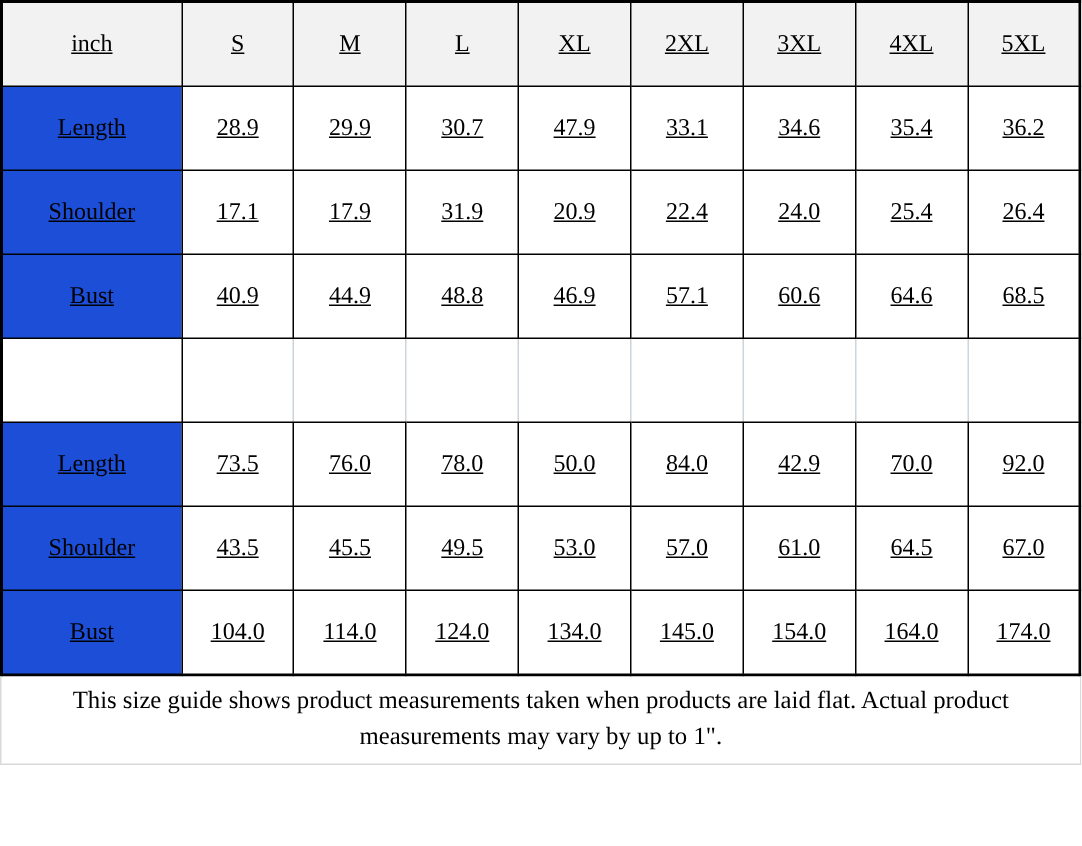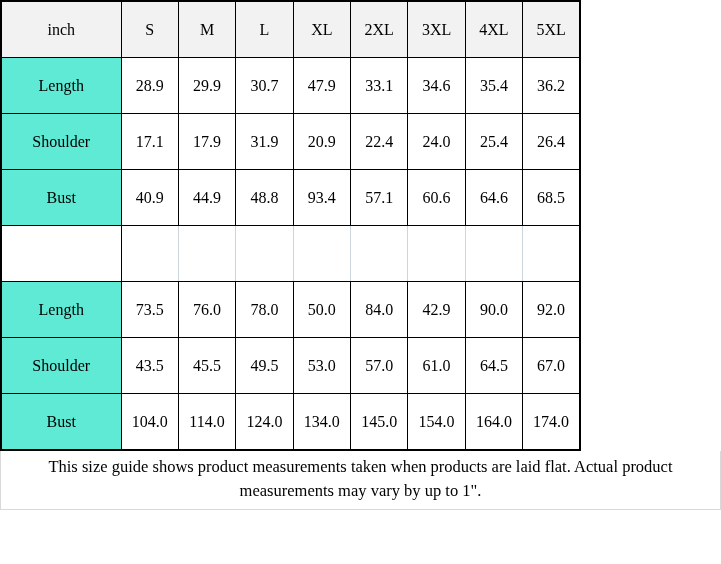--- a/index.html
+++ b/index.html
@@ -10,38 +10,39 @@
     color: #000000;
   }
   .page {
     width: 721px;
     height: 564px;
     box-sizing: border-box;
     background: #ffffff;
     overflow: hidden;
   }
   table.size-guide {
-    width: 581px;
+    width: 721px;
     table-layout: fixed;
     border-collapse: collapse;
     border: 2px solid #000000;
+    text-decoration: underline;
   }
   table.size-guide td, table.size-guide th {
     border: 1px solid #000000;
     height: 55px;
     text-align: center;
     vertical-align: middle;
     font-size: 16px;
     font-weight: normal;
     padding: 0;
     overflow: hidden;
   }
   col.label-col { width: 120px; }
   tr.header-row td { background: #f2f2f2; }
-  td.label-cell { background: #5eead4; }
+  td.label-cell { background: #1d4ed8; }
   tr.spacer-row td { background: #ffffff; }
   tr.spacer-row td {
     border-left-color: #ccd4dc;
     border-right-color: #ccd4dc;
   }
   tr.spacer-row td:first-child {
     border-left-color: #000000;
     border-right-color: #000000;
   }
   tr.spacer-row td:nth-child(2) { border-left-color: #000000; }
@@ -111,21 +112,21 @@
           <td>22.4</td>
           <td>24.0</td>
           <td>25.4</td>
           <td>26.4</td>
         </tr>
         <tr>
           <td class="label-cell">Bust</td>
           <td>40.9</td>
           <td>44.9</td>
           <td>48.8</td>
-          <td>93.4</td>
+          <td>46.9</td>
           <td>57.1</td>
           <td>60.6</td>
           <td>64.6</td>
           <td>68.5</td>
         </tr>
         <tr class="spacer-row">
           <td></td>
           <td></td>
           <td></td>
           <td></td>
@@ -136,21 +137,21 @@
           <td></td>
         </tr>
         <tr>
           <td class="label-cell">Length</td>
           <td>73.5</td>
           <td>76.0</td>
           <td>78.0</td>
           <td>50.0</td>
           <td>84.0</td>
           <td>42.9</td>
-          <td>90.0</td>
+          <td>70.0</td>
           <td>92.0</td>
         </tr>
         <tr>
           <td class="label-cell">Shoulder</td>
           <td>43.5</td>
           <td>45.5</td>
           <td>49.5</td>
           <td>53.0</td>
           <td>57.0</td>
           <td>61.0</td>

